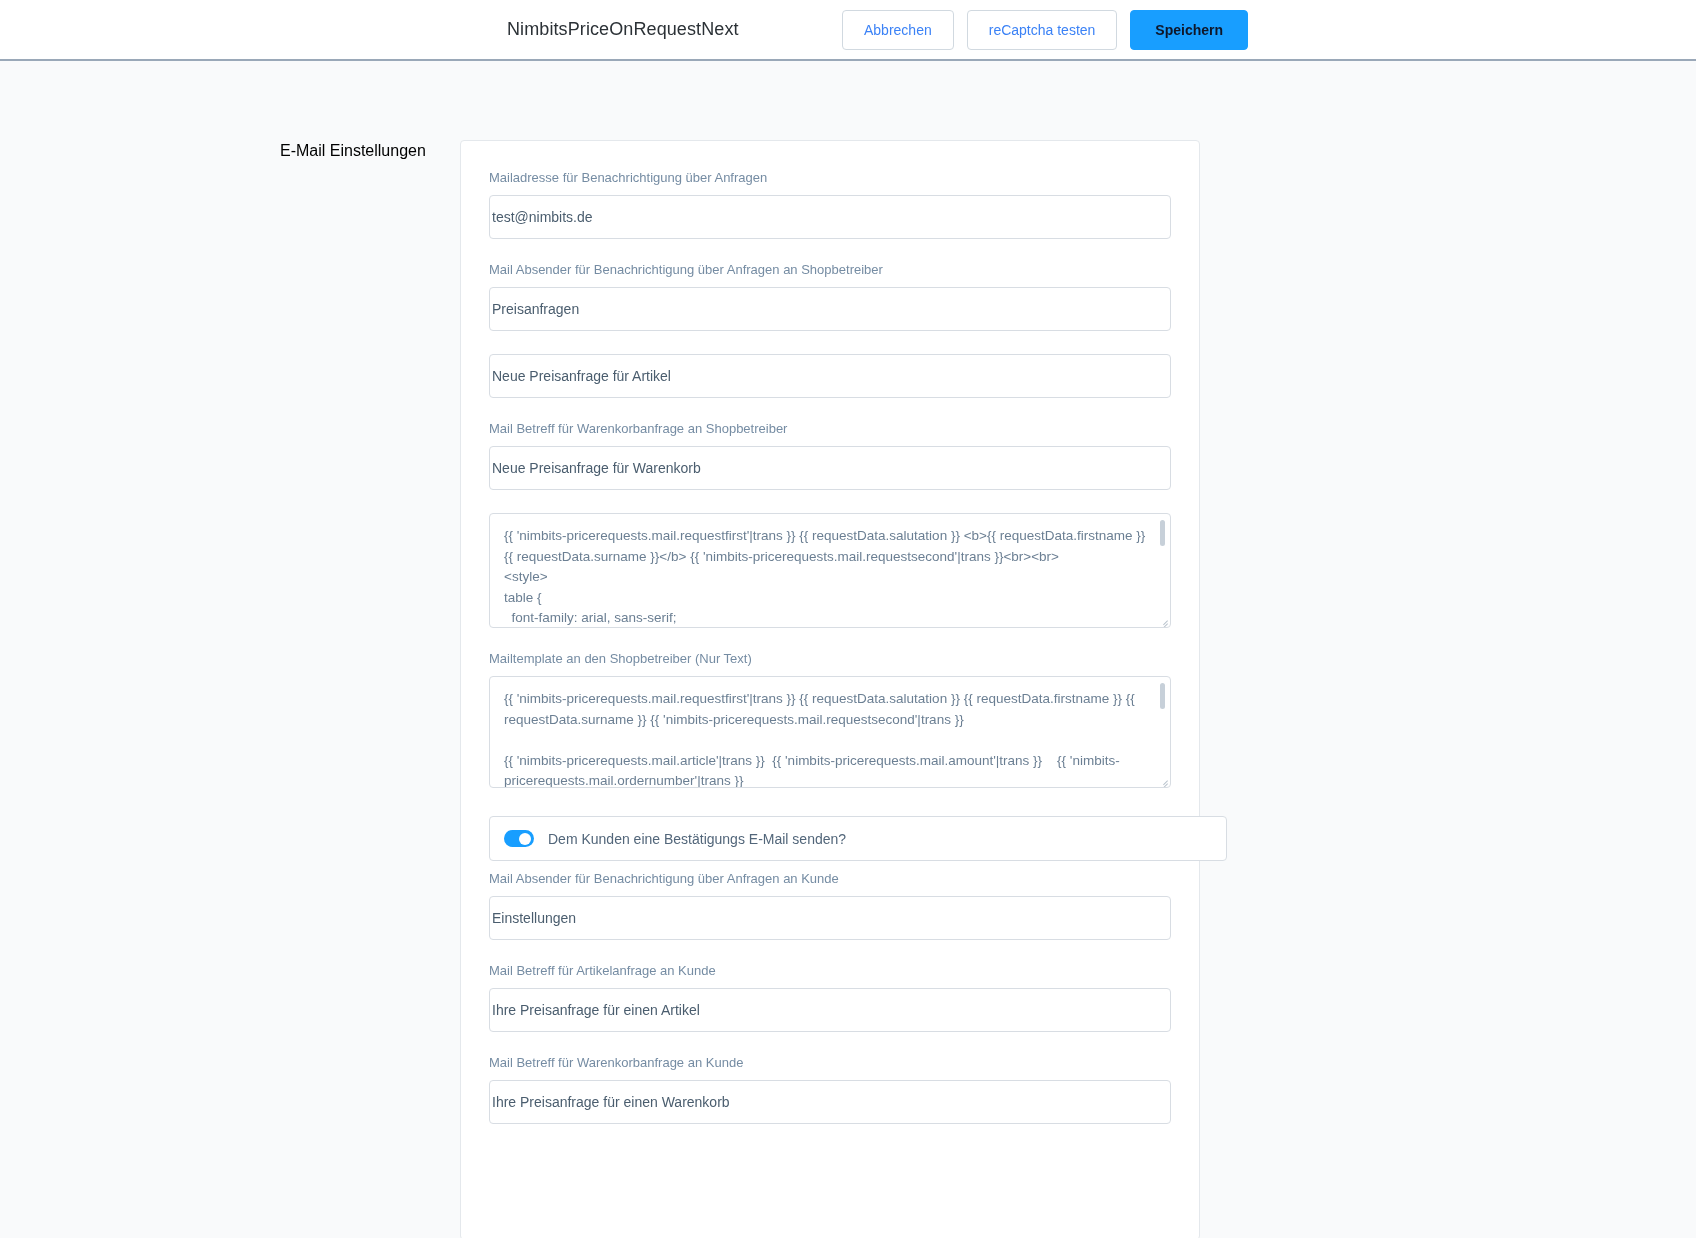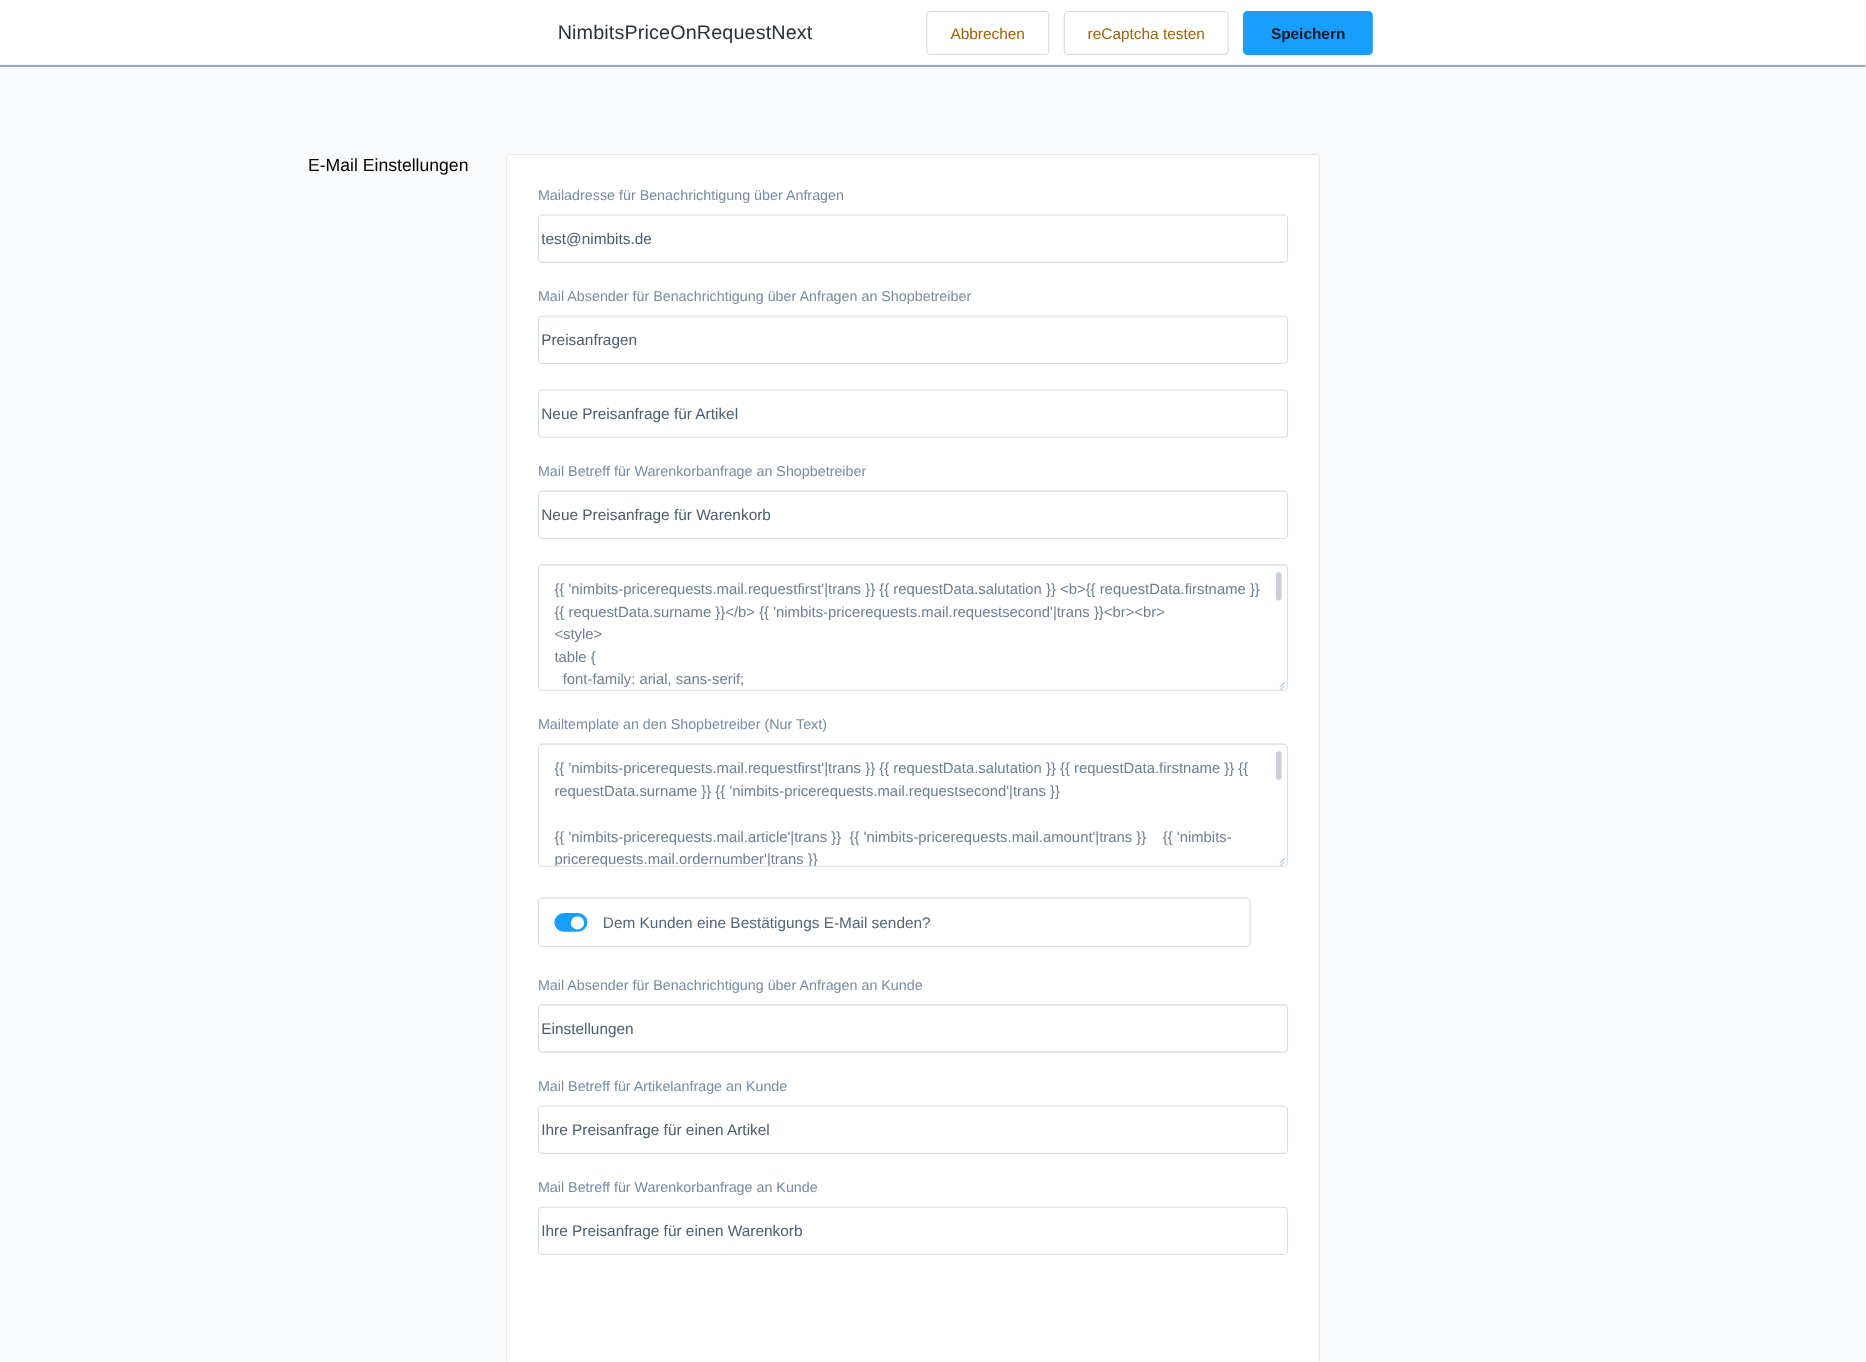--- a/index.html
+++ b/index.html
@@ -44,21 +44,21 @@
     border-radius: 4px;
     font-size: 14px;
     line-height: 38px;
     cursor: pointer;
     white-space: nowrap;
     user-select: none;
   }
   .btn-ghost {
     background: #ffffff;
     border: 1px solid #d1d9e0;
-    color: #a16207;
+    color: #3b82f6;
   }
   .btn-primary {
     background: #189eff;
     border: 1px solid #189eff;
     color: #0f172a;
     font-weight: bold;
     padding: 0 24px;
   }
 
   
@@ -154,29 +154,29 @@
     display: block;
     background: #b9c3cd;
     height: 1px;
     transform-origin: right bottom;
   }
   .resize-handle i.l1 { width: 10px; right: 1px; bottom: 2px; transform: rotate(-45deg); }
   .resize-handle i.l2 { width: 6px;  right: 1px; bottom: 5px; transform: rotate(-45deg); }
 
   
   .switch-row {
-    width: 648px;
+    width: 738px;
     height: 45px;
     border: 1px solid #d8dde3;
     border-radius: 4px;
     background: #ffffff;
     display: flex;
     align-items: center;
     padding: 0 14px;
-    margin-bottom: 27px;
+    margin-bottom: 10px;
     margin-top: 28px;
   }
   .switch {
     position: relative;
     width: 30px;
     height: 17px;
     border-radius: 9px;
     background: #189eff;
     flex: 0 0 auto;
   }

